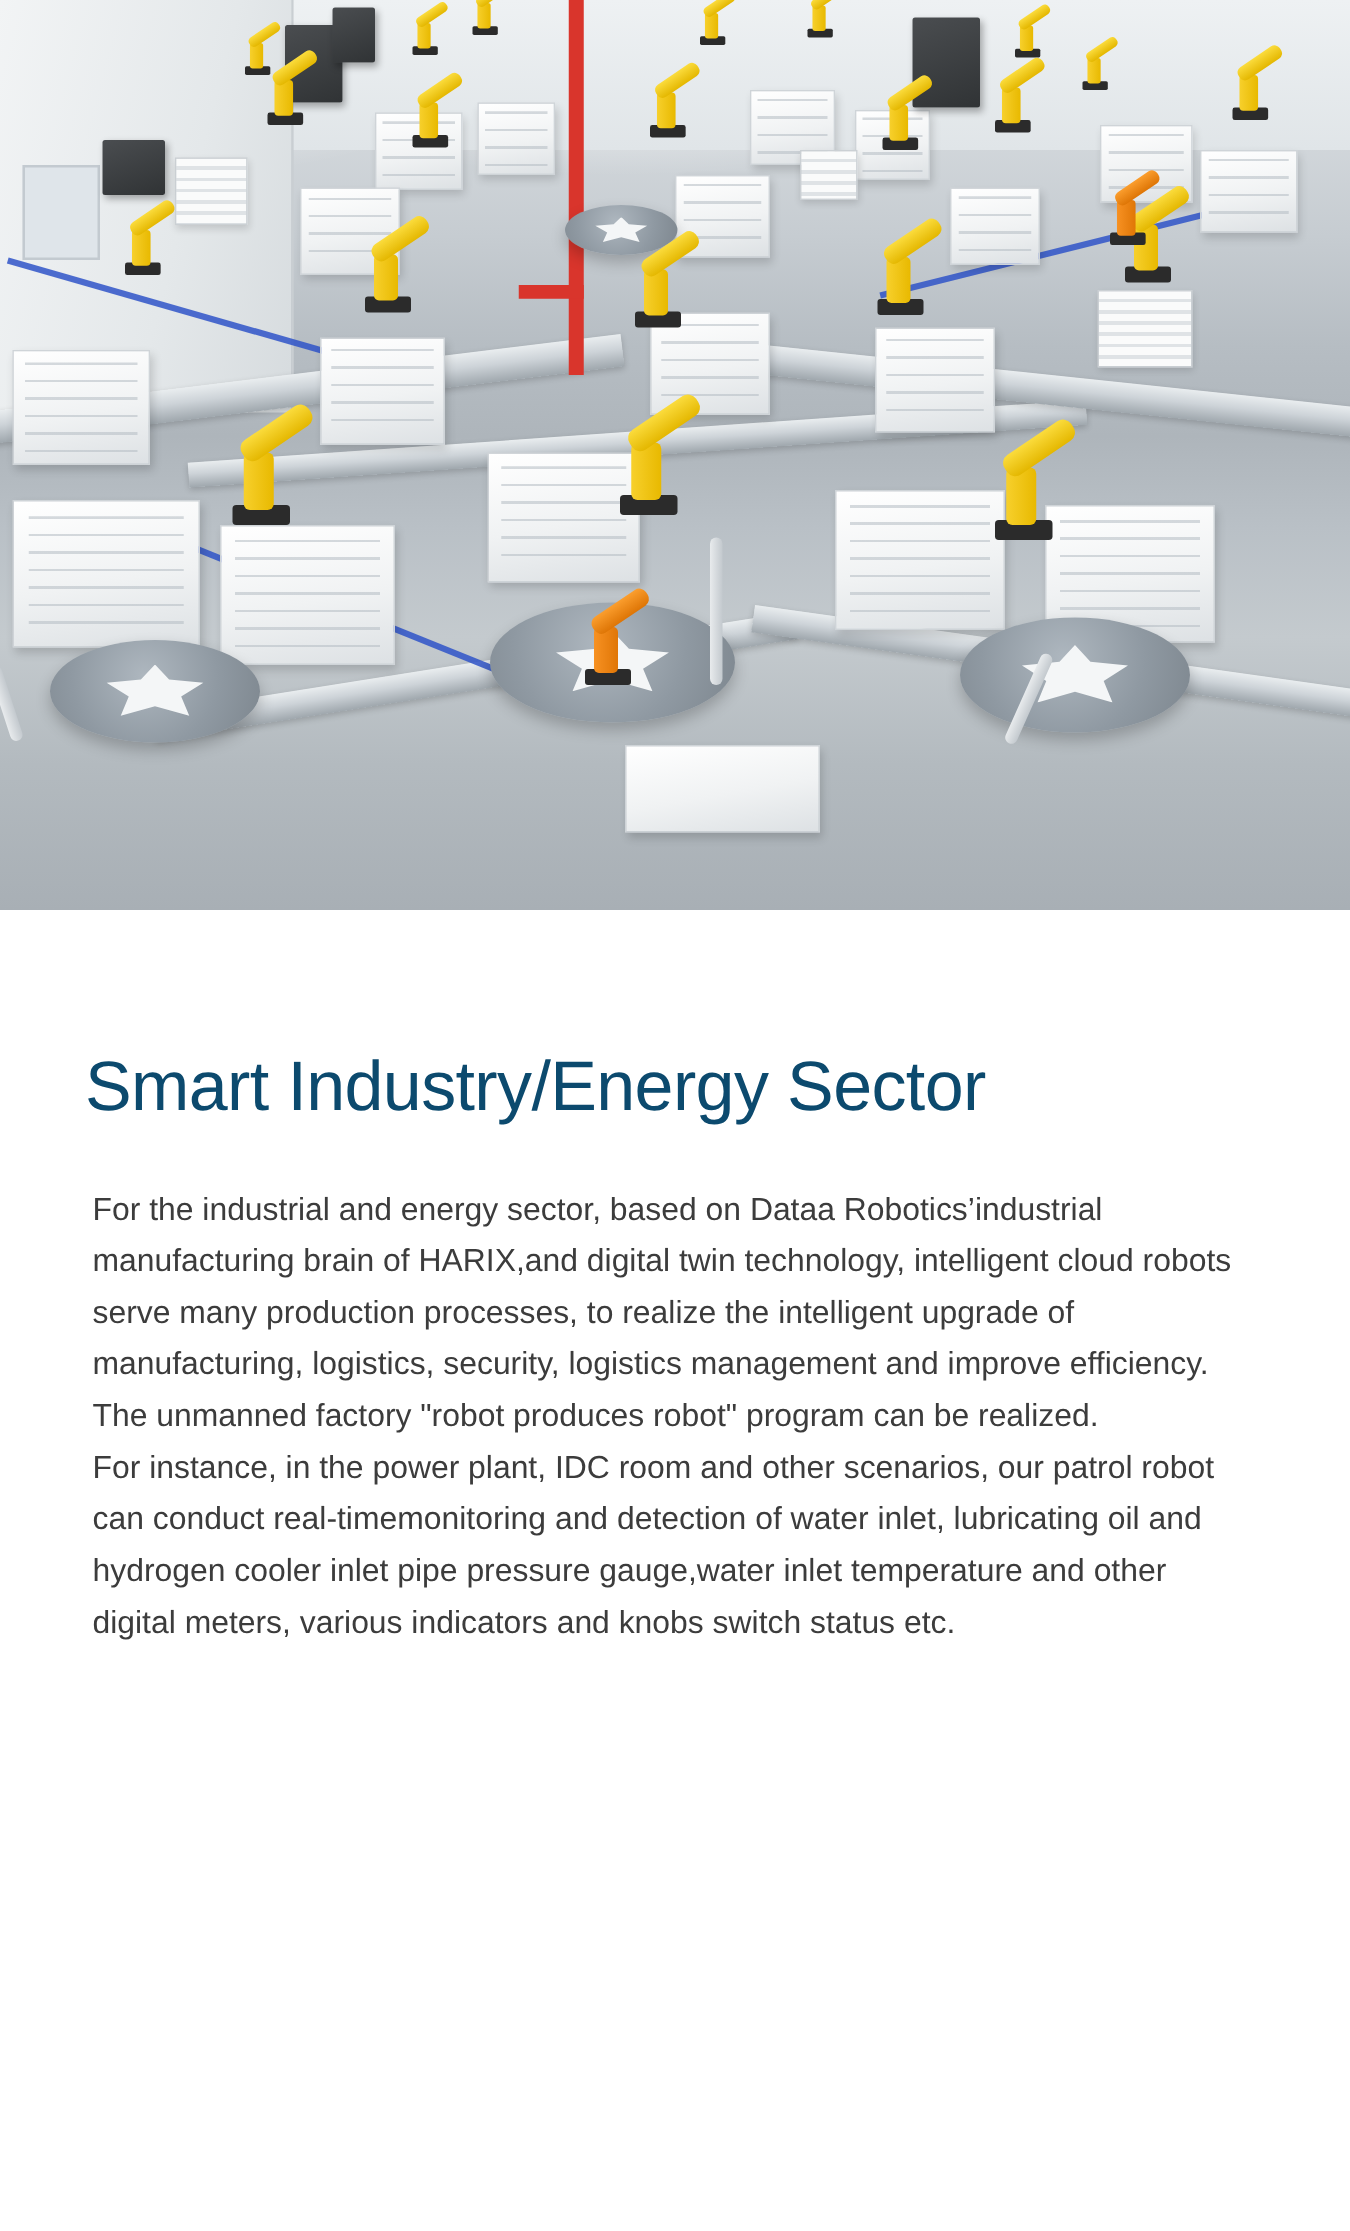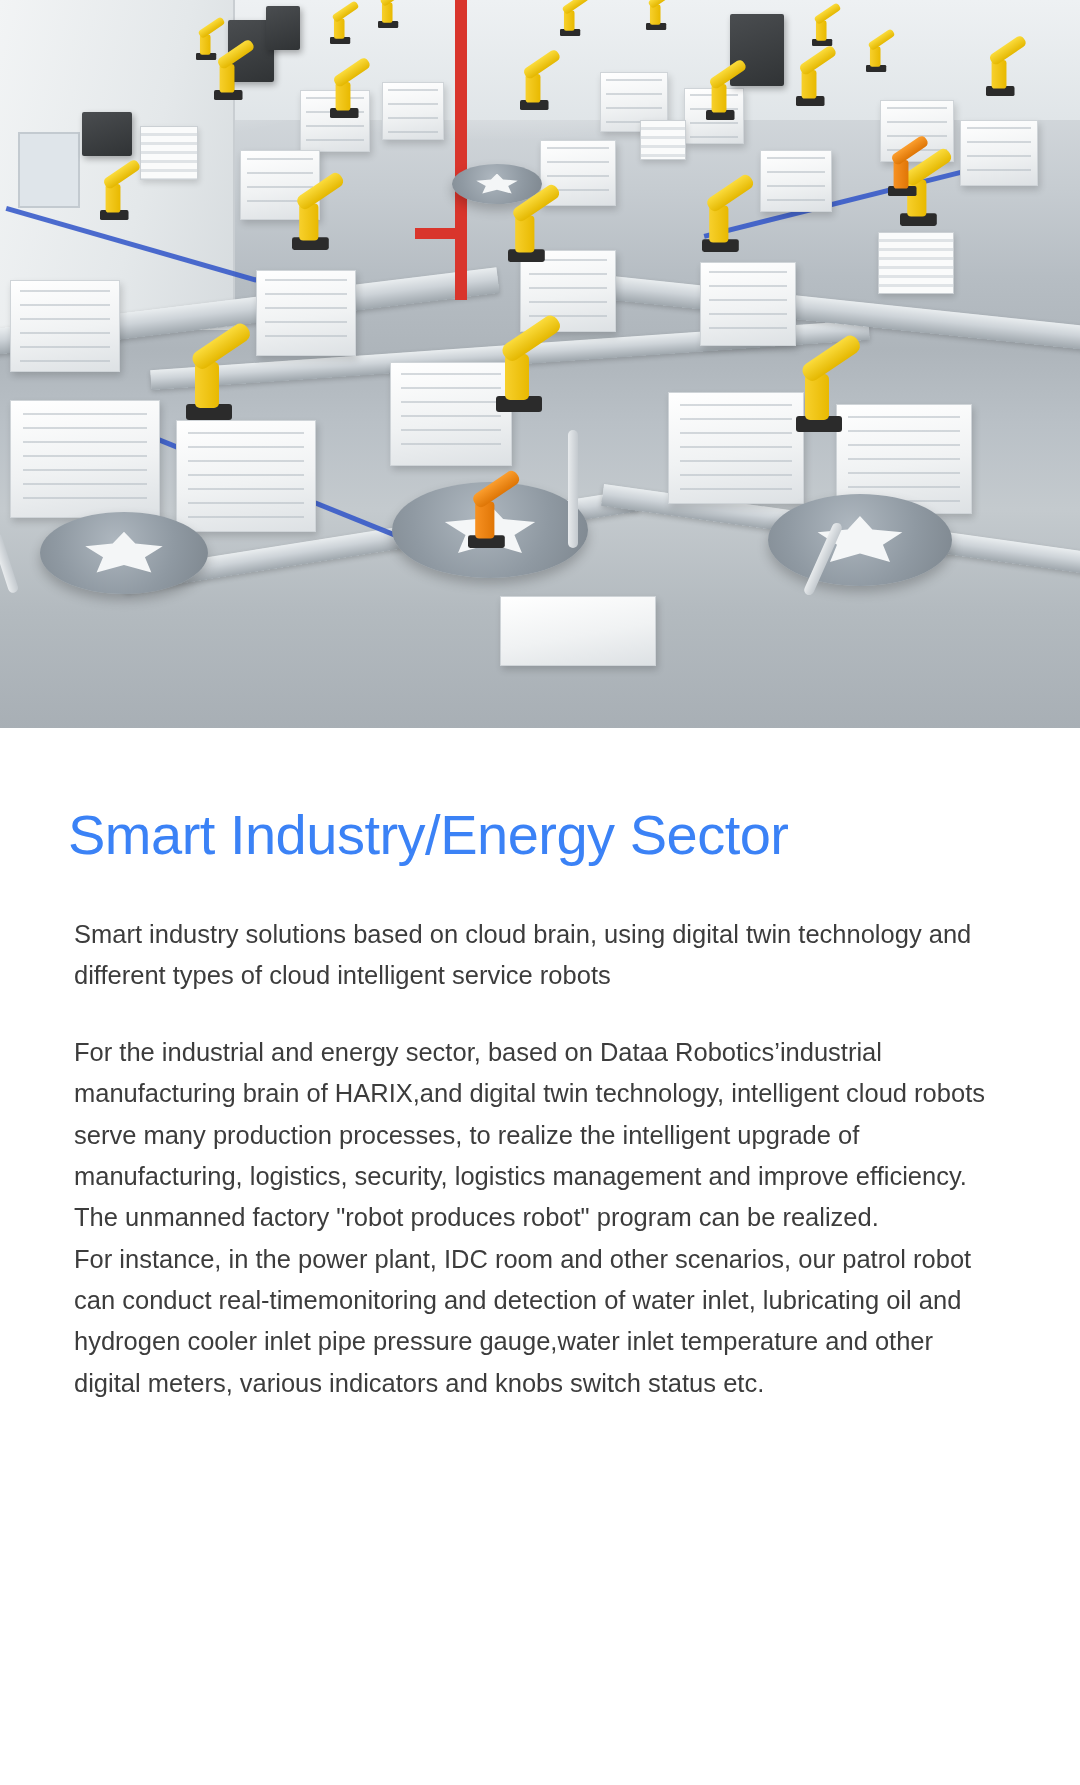--- a/index.html
+++ b/index.html
@@ -176,23 +176,23 @@
   .content {
     position: absolute;
     left: 0; top: 728px;
     width: 1080px;
     padding: 0 74px;
   }
   h1.title {
     font-size: 56px;
     font-weight: 400;
     line-height: 1.1;
-    color: #3b82f6;
+    color: #0c4a6e;
     letter-spacing: -0.5px;
-    margin-top: 76px;
+    margin-top: 110px;
     margin-bottom: 48px;
     margin-left: -6px;
   }
   .lead {
     font-size: 25.5px;
     line-height: 1.62;
     color: #3c3c3c;
     margin-bottom: 36px;
     max-width: 930px;
   }
@@ -383,20 +383,19 @@
 
       <div class="cobot" style="left:568px; top:430px; height:118px;"></div>
       <div class="cobot" style="left:818px; top:520px; height:78px; transform:rotate(24deg);"></div>
       <div class="cobot" style="left:0px;   top:532px; height:62px; transform:rotate(-18deg);"></div>
     </div>
   </div>
 
   <div class="content">
     <h1 class="title">Smart Industry/Energy Sector</h1>
 
-    <p class="lead">Smart industry solutions based on cloud brain, using digital twin technology and different types of cloud intelligent service robots</p>
 
     <p class="para">For the industrial and energy sector, based on Dataa Robotics’industrial manufacturing brain of HARIX,and digital twin technology, intelligent cloud robots serve many production processes, to realize the intelligent upgrade of manufacturing, logistics, security, logistics management and improve efficiency.</p>
     <p class="para">The unmanned factory "robot produces robot" program can be realized.</p>
     <p class="para">For instance, in the power plant, IDC room and other scenarios, our patrol robot can conduct real-timemonitoring and detection of water inlet, lubricating oil and hydrogen cooler inlet pipe pressure gauge,water inlet temperature and other digital meters, various indicators and knobs switch status etc.</p>
   </div>
 
 </div>
 
 </body></html>

